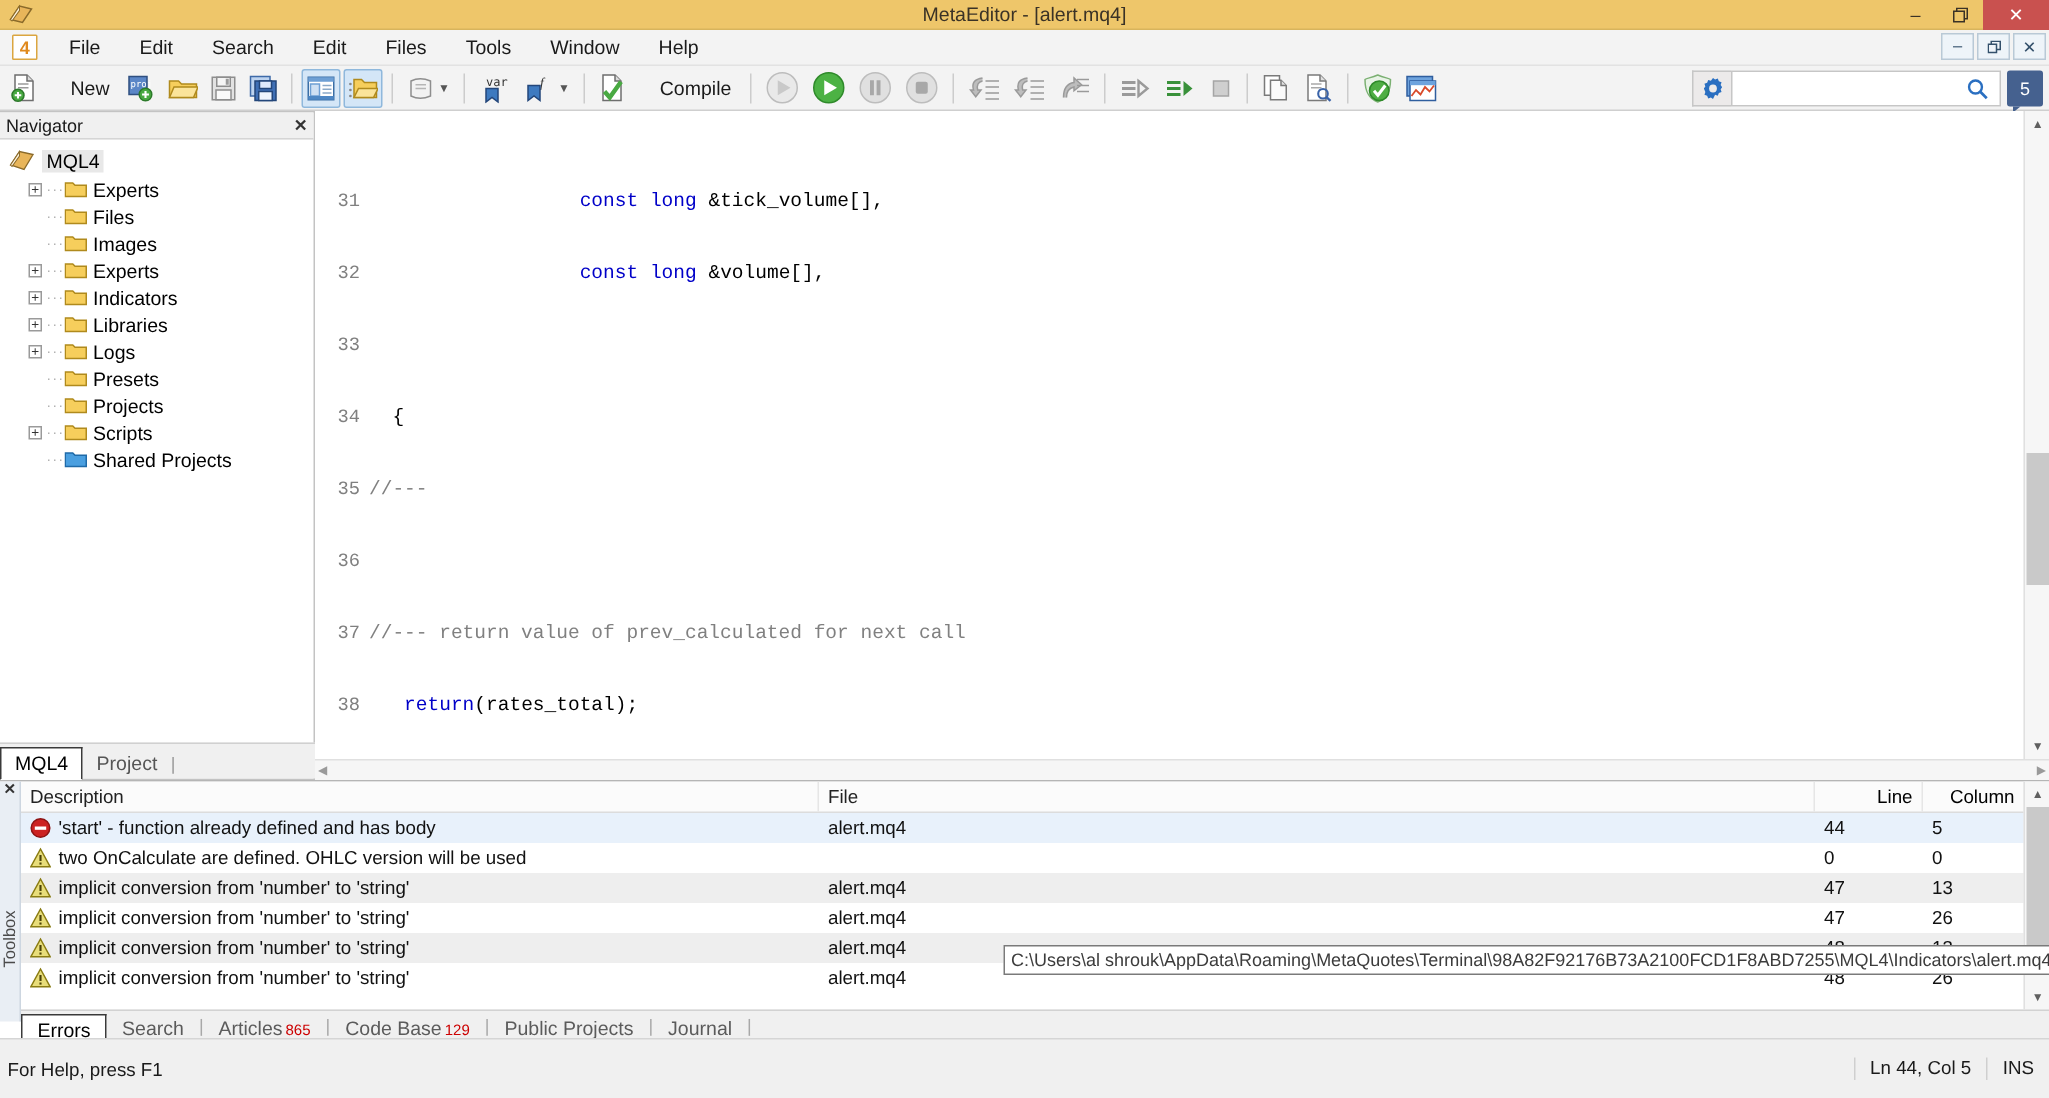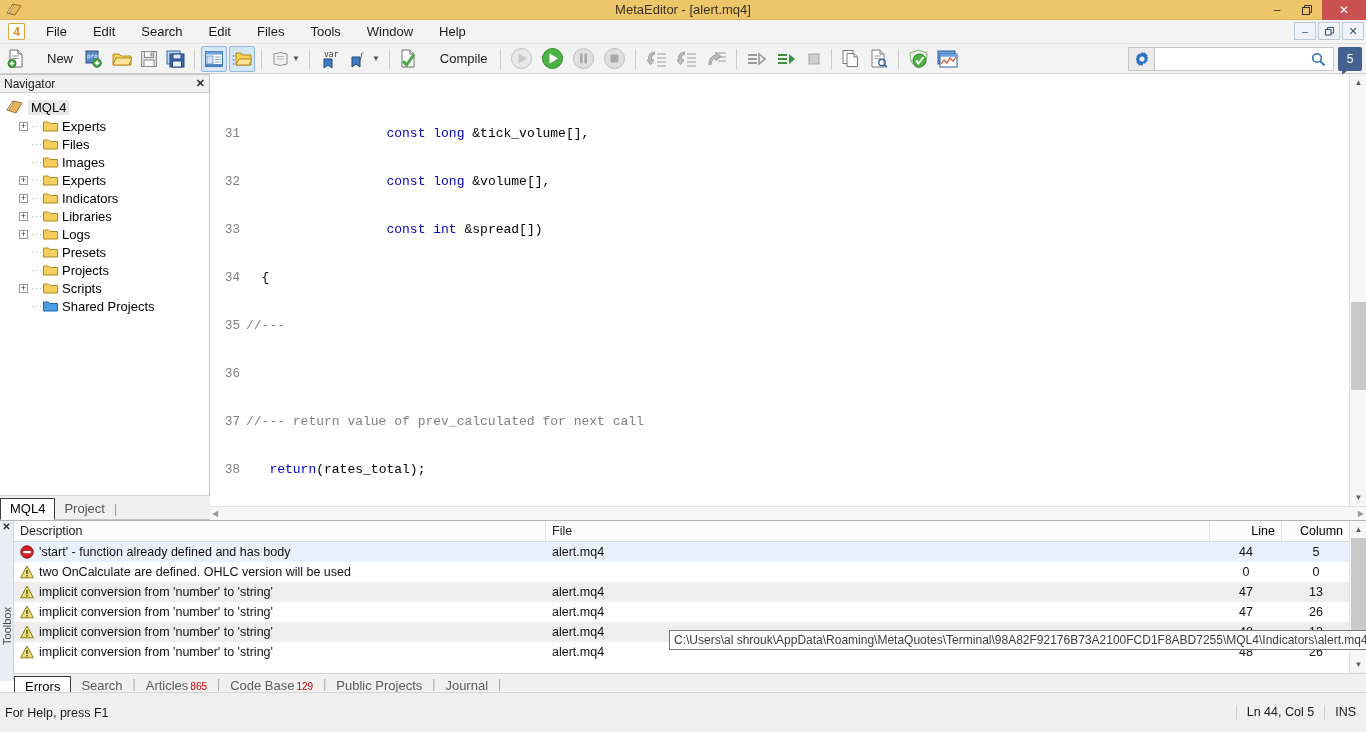--- a/index.html
+++ b/index.html
@@ -178,21 +178,21 @@
   .grid-head {
     display: flex; height: 21px; background: #fbfbfb; border-bottom: 1px solid #dcdcdc;
     font-size: 12.5px; color: #222;
   }
   .gh { padding: 3px 6px; border-right: 1px solid #e6e6e6; white-space: nowrap; }
   .gh.num { text-align: right; }
   .grow { display: flex; height: 20px; font-size: 12.5px; color: #111; align-items: center; }
   .grow.sel { background: #e8f1fb; }
   .grow.alt { background: #eeeeee; }
   .gc { padding: 0 6px; white-space: nowrap; overflow: hidden; height: 20px; line-height: 20px; }
-  .gc.numc { text-align: center; }
+  .gc.numc { text-align: left; }
   .icon-err, .icon-warn { width: 14px; height: 14px; margin-right: 5px; flex: 0 0 auto; }
   .c-desc { width: 532px; display: flex; align-items: center; }
   .c-file { width: 664px; }
   .c-line { width: 72px; }
   .c-col  { width: 68px; }
   .grid-vscroll {
     position: absolute; right: 0; top: 0; width: 17px; height: 152px; background: #f6f6f6;
     border-left: 1px solid #e0e0e0;
   }
 
@@ -737,21 +737,21 @@
       <div class="ntab">Project</div>
       <div class="ntab-sep">|</div>
     </div>
   </div>
 
   <div class="editor">
     <div class="code-area">
 
       <div class="cl"><span class="gut">31</span><span><span class="src">                  </span><span class="kw">const</span><span class="src"> </span><span class="kw">long</span><span class="src"> &amp;tick_volume[],</span></span></div>
       <div class="cl"><span class="gut">32</span><span><span class="src">                  </span><span class="kw">const</span><span class="src"> </span><span class="kw">long</span><span class="src"> &amp;volume[],</span></span></div>
-      <div class="cl"><span class="gut">33</span><span><span class="src">                  </span><span class="kw">const</span><span class="src"> </span><span class="kw">int</span><span class="src"> &amp;spread[])</span></span></div>
+      <div class="cl"><span class="gut">33</span></div>
       <div class="cl"><span class="gut">34</span><span><span class="src">  {</span></span></div>
       <div class="cl"><span class="gut">35</span><span><span class="cmt">//---</span></span></div>
       <div class="cl"><span class="gut">36</span><span></span></div>
       <div class="cl"><span class="gut">37</span><span><span class="cmt">//--- return value of prev_calculated for next call</span></span></div>
       <div class="cl"><span class="gut">38</span><span><span class="src">   </span><span class="kw">return</span><span class="src">(rates_total);</span></span></div>
       
       
       
       
       

